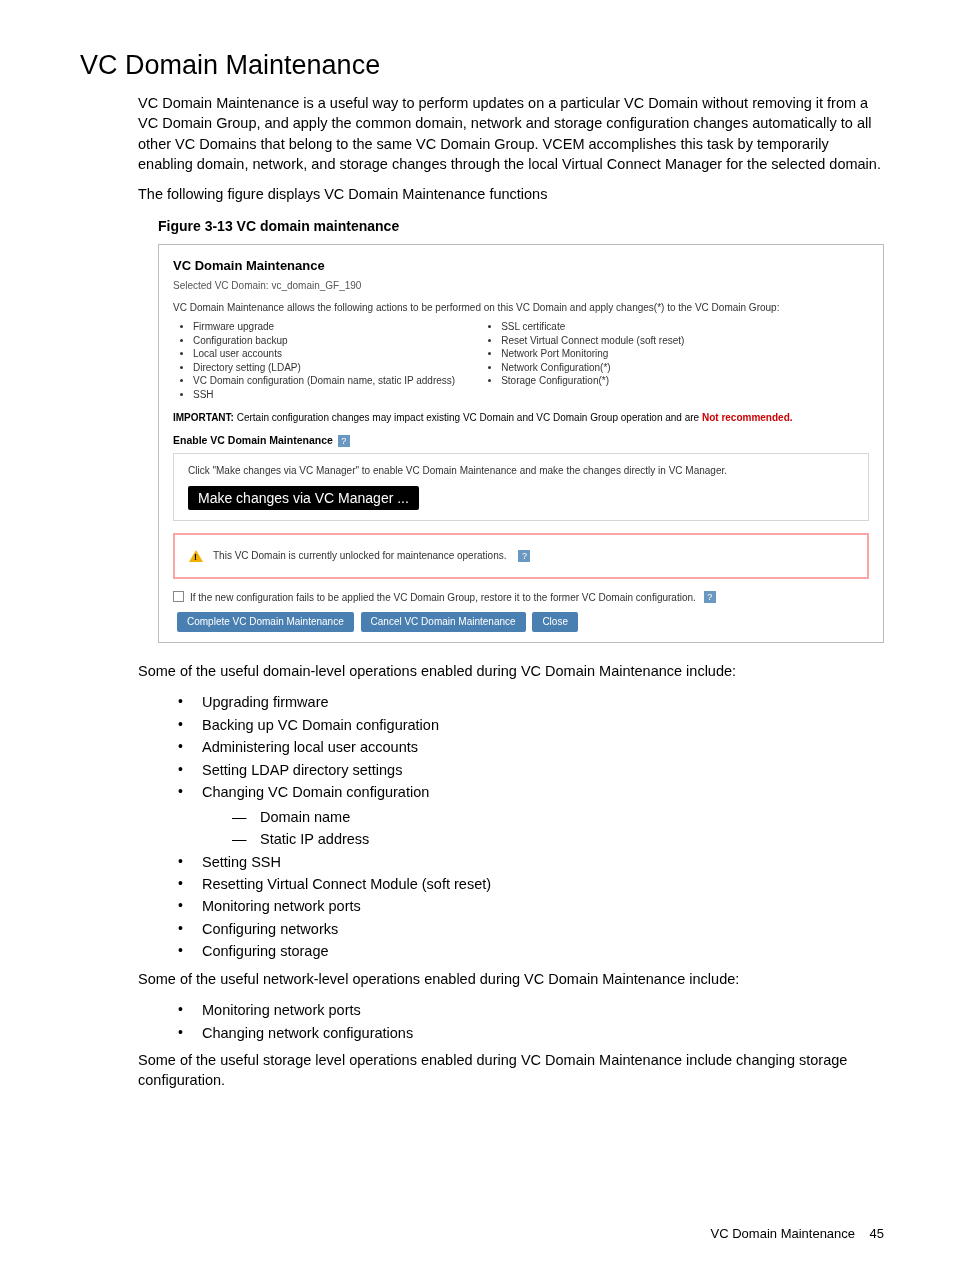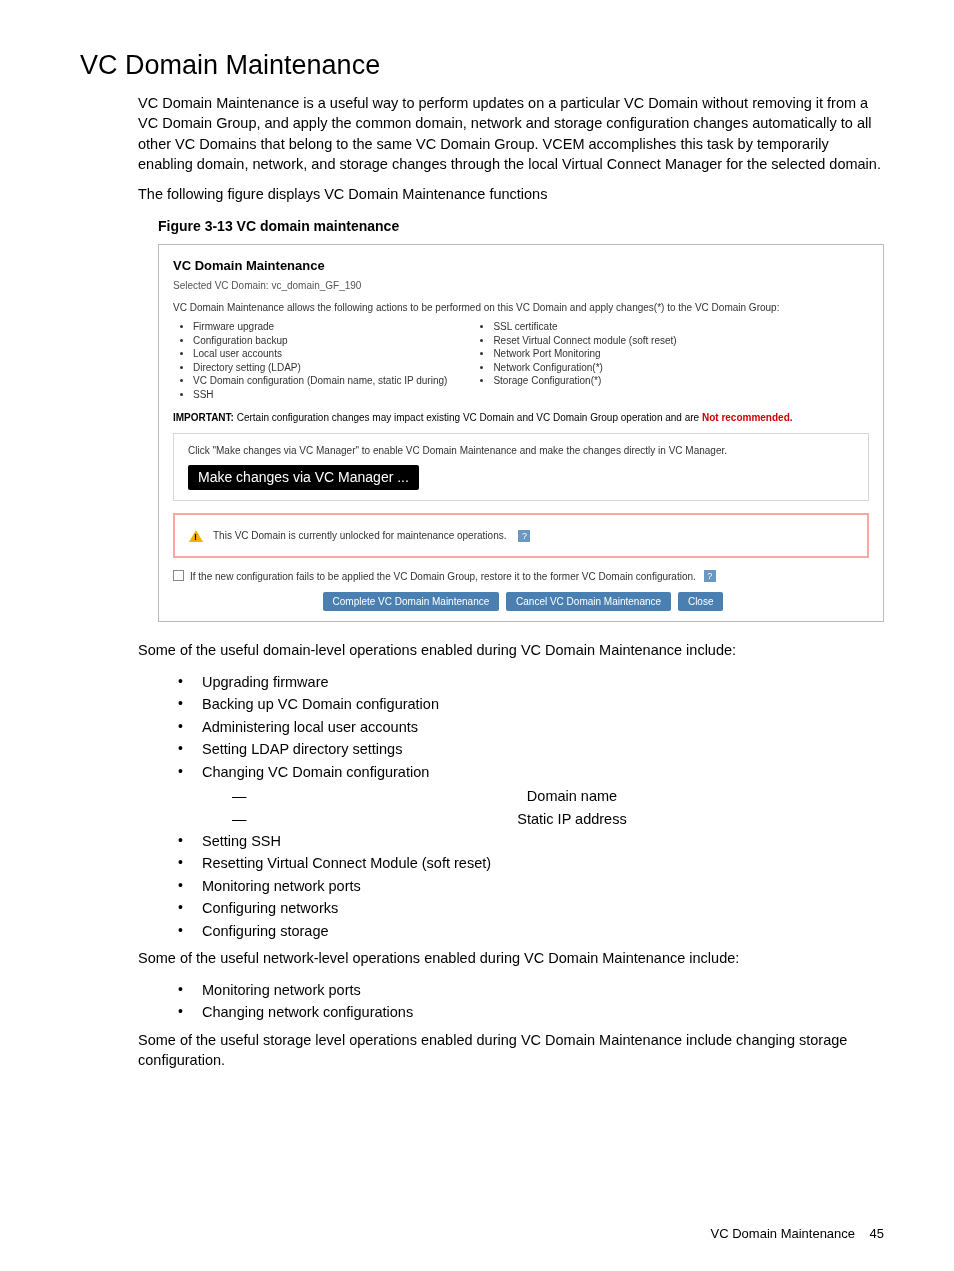--- a/index.html
+++ b/index.html
@@ -82,36 +82,36 @@
     padding: 14px 14px;
     margin-bottom: 12px;
     display: flex;
     align-items: center;
     gap: 10px;
   }
   .warn-icon { width:0;height:0;border-left:7px solid transparent;border-right:7px solid transparent;border-bottom:12px solid #f0b000; position:relative;}
   .warn-icon::after{content:"!";position:absolute;left:-2px;top:1px;font-size:9px;font-weight:bold;color:#000;}
   .ss-check-row { font-size: 10px; color:#333; margin-bottom:8px; display:flex; gap:6px;}
   .ss-check { width:11px;height:11px;border:1px solid #888;background:#fff; display:inline-block;}
-  .ss-footer-btns { text-align: center; }
+  .ss-footer-btns { text-align: left; }
   .ss-footer-btns .blue-btn {
     display:inline-block;
     background:#4a7fb2;
     color:#fff;
     font-size:10px;
     padding:3px 10px;
     border-radius:2px;
     margin-left:4px;
   }
   
   .bullet-list { margin-left: 98px; margin-bottom: 6px; }
   .bullet-list > li { font-size: 14.5px; line-height: 1.55; list-style: none; position: relative; padding-left: 24px;}
   .bullet-list > li::before { content:"•"; position:absolute; left:0; top:0; font-size:14px;}
   .sub-list { margin-left: 30px; margin-top:2px;}
-  .sub-list li { font-size:14.5px; list-style:none; position:relative; padding-left:28px; line-height:1.55;text-align:center;}
+  .sub-list li { font-size:14.5px; list-style:none; position:relative; padding-left:28px; line-height:1.55;}
   .sub-list li::before { content:"—"; position:absolute; left:0; top:0;}
   .page-footer { position:absolute; bottom:30px; right:70px; font-size:13px; }
 </style>
 </head>
 <body>
 
 <h1 class="page-title">VC Domain Maintenance</h1>
 
 <p class="body-text">VC Domain Maintenance is a useful way to perform updates on a particular VC Domain without removing it from a VC Domain Group, and apply the common domain, network and storage configuration changes automatically to all other VC Domains that belong to the same VC Domain Group. VCEM accomplishes this task by temporarily enabling domain, network, and storage changes through the local Virtual Connect Manager for the selected domain.</p>
 <p class="body-text">The following figure displays VC Domain Maintenance functions</p>
@@ -121,33 +121,37 @@
 <div class="screenshot">
   <div class="ss-title">VC Domain Maintenance</div>
   <div class="ss-selected">Selected VC Domain: vc_domain_GF_190</div>
   <div class="ss-desc">VC Domain Maintenance allows the following actions to be performed on this VC Domain and apply changes(*) to the VC Domain Group:</div>
   <div class="ss-cols">
     <ul>
       <li>Firmware upgrade</li>
       <li>Configuration backup</li>
       <li>Local user accounts</li>
       <li>Directory setting (LDAP)</li>
-      <li>VC Domain configuration (Domain name, static IP during)</li>
+      <li>VC Domain configuration (Domain name, static IP address)</li>
       <li>SSH</li>
     </ul>
     <ul>
       <li>SSL certificate</li>
       <li>Reset Virtual Connect module (soft reset)</li>
       <li>Network Port Monitoring</li>
       <li>Network Configuration(*)</li>
       <li>Storage Configuration(*)</li>
     </ul>
   </div>
   <div class="ss-important">
     <b>IMPORTANT:</b><span> Certain configuration changes may impact existing VC Domain and VC Domain Group operation and are </span><span class="nr">Not recommended.</span>
+  </div>
+  <div>
+    <span class="ss-section-label">Enable VC Domain Maintenance</span>
+    <span class="help-badge">?</span>
   </div>
   <div class="ss-box">
     <div class="ss-box-text">Click "Make changes via VC Manager" to enable VC Domain Maintenance and make the changes directly in VC Manager.</div>
     <span class="ss-btn-gray">Make changes via VC Manager ...</span>
   </div>
   <div class="ss-box2">
     <span class="warn-icon"></span>
     <span>This VC Domain is currently unlocked for maintenance operations.</span>
     <span class="help-badge">?</span>
   </div>

